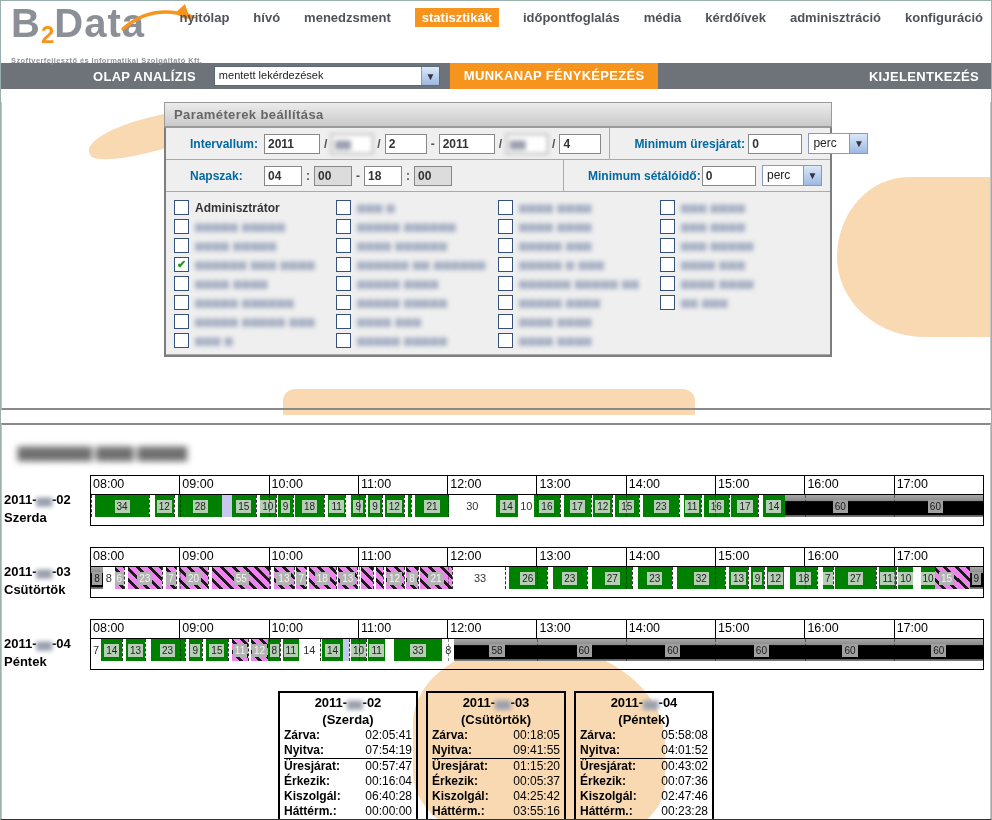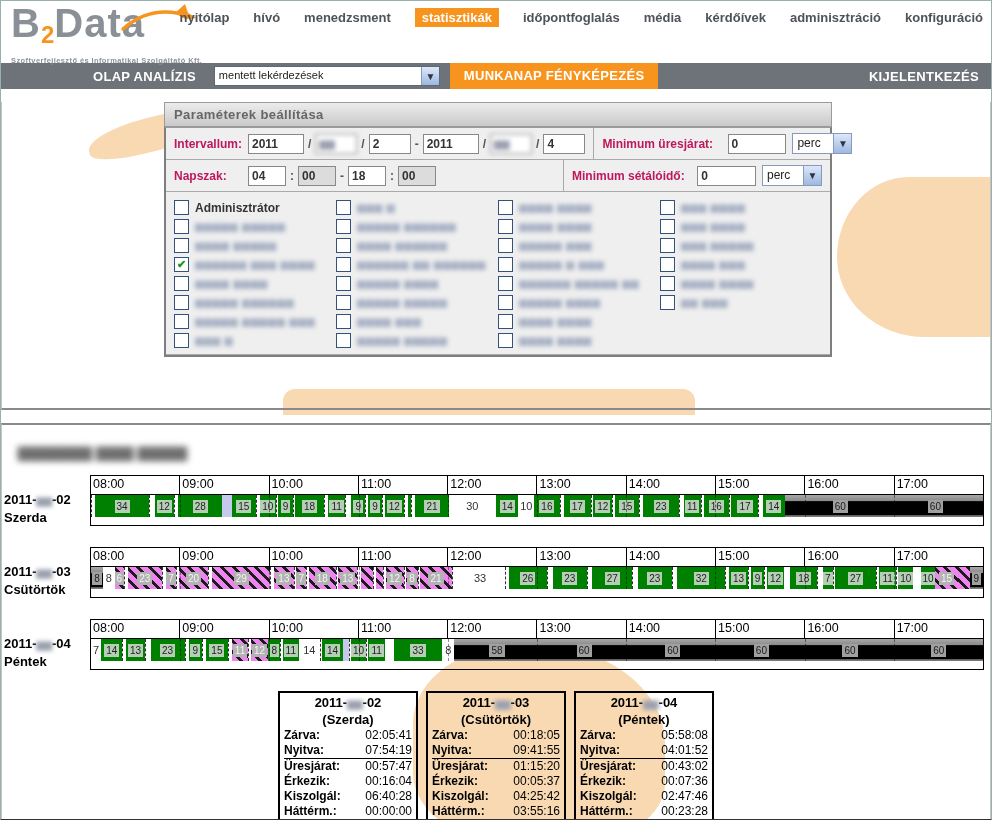--- a/index.html
+++ b/index.html
@@ -47,21 +47,21 @@
   
   .top-frame{height:306px;border-bottom:2px solid #8a8a8a;border-left:1px solid #c5c5c5;border-right:1px solid #c5c5c5;}
   .form-box{width:668px;margin:13px 0 0 162px;}
   .form-title{background:linear-gradient(#ececec,#c9c9c9);border:1px solid #9a9a9a;color:#666;
               font-size:13px;font-weight:bold;padding:4px 9px;letter-spacing:.4px;}
   .form-body{border:2px solid #7e7e7e;border-top:1px solid #9a9a9a;background:#efefef;}
   .frow{display:flex;border-bottom:1px solid #aaa;}
   .fcell{display:flex;align-items:center;padding:5px 8px;}
   .fcell-left{flex:1;}
   .fcell-right{width:250px;border-left:1px solid #aaa;}
-  .flabel{font-size:12px;font-weight:bold;color:#be185d;}
+  .flabel{font-size:12px;font-weight:bold;color:#0369a1;margin-left:16px;}
   .flabel.w74{width:74px;}
   .flabel.w128{width:128px;}
   .tinput{display:inline-block;background:#fff;border:1px solid #888;font-size:12px;font-weight:bold;color:#333;
           padding:2px 3px;height:14px;line-height:14px;cursor:text;}
   .tinput.gray{background:#dcdcdc;}
   .w50{width:48px;} .w34{width:34px;} .w30{width:30px;} .w52{width:52px;}
   .sep{font-size:12px;font-weight:bold;color:#555;margin:0 4px;}
   .percsel{display:flex;align-items:stretch;border:1px solid #8899bb;height:19px;background:#fff;margin-left:6px;cursor:pointer;}
   .percsel .fs-text{width:30px;font-size:12px;color:#222;}
   .agents-row{padding:6px 8px 4px 8px;display:flex;border-bottom:1px solid #aaa;}
@@ -519,21 +519,21 @@
                 <div class="seg seg-div" style="flex-grow: 2;"></div>
                 <div class="seg seg-bg" style="flex-grow: 7;">
                   <span class="sl sl-bg">7</span>
                 </div>
                 <div class="seg seg-div" style="flex-grow: 1;"></div>
                 <div class="seg seg-bg" style="flex-grow: 20;">
                   <span class="sl sl-bg">20</span>
                 </div>
                 <div class="seg seg-div" style="flex-grow: 2;"></div>
                 <div class="seg seg-bg" style="flex-grow: 39;">
-                  <span class="sl sl-bg">29</span>
+                  <span class="sl sl-bg">55</span>
                 </div>
                 <div class="seg seg-div" style="flex-grow: 2;"></div>
                 <div class="seg seg-bg" style="flex-grow: 13;">
                   <span class="sl sl-bg">13</span>
                 </div>
                 <div class="seg seg-div" style="flex-grow: 1;"></div>
                 <div class="seg seg-bg" style="flex-grow: 7;">
                   <span class="sl sl-bg">7</span>
                 </div>
                 <div class="seg seg-div" style="flex-grow: 1;"></div>

